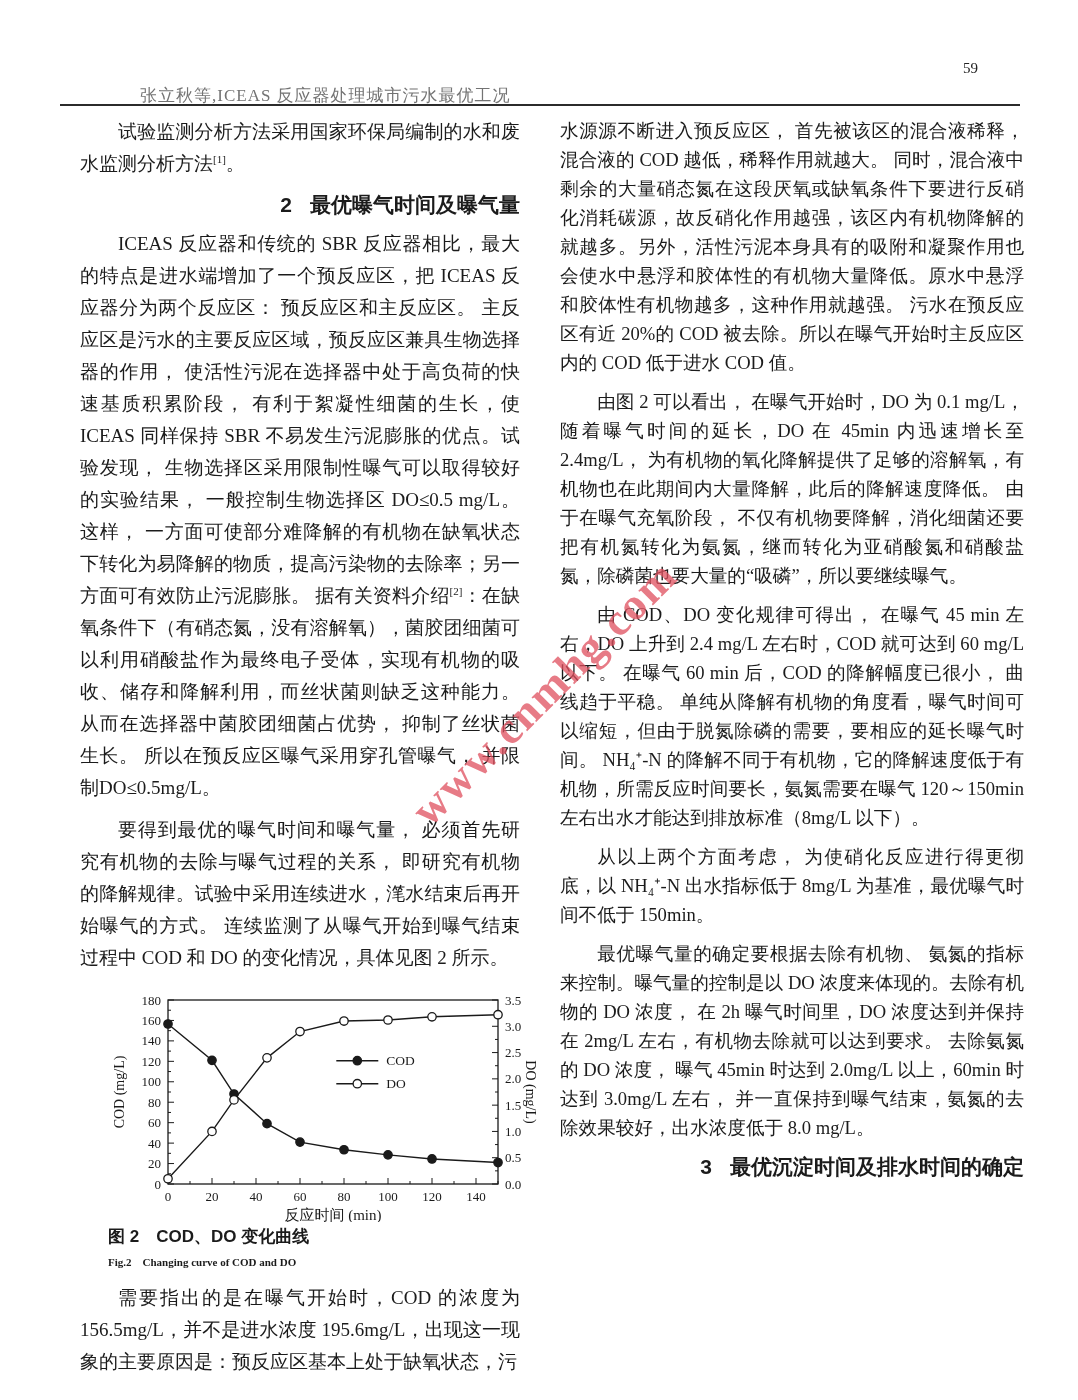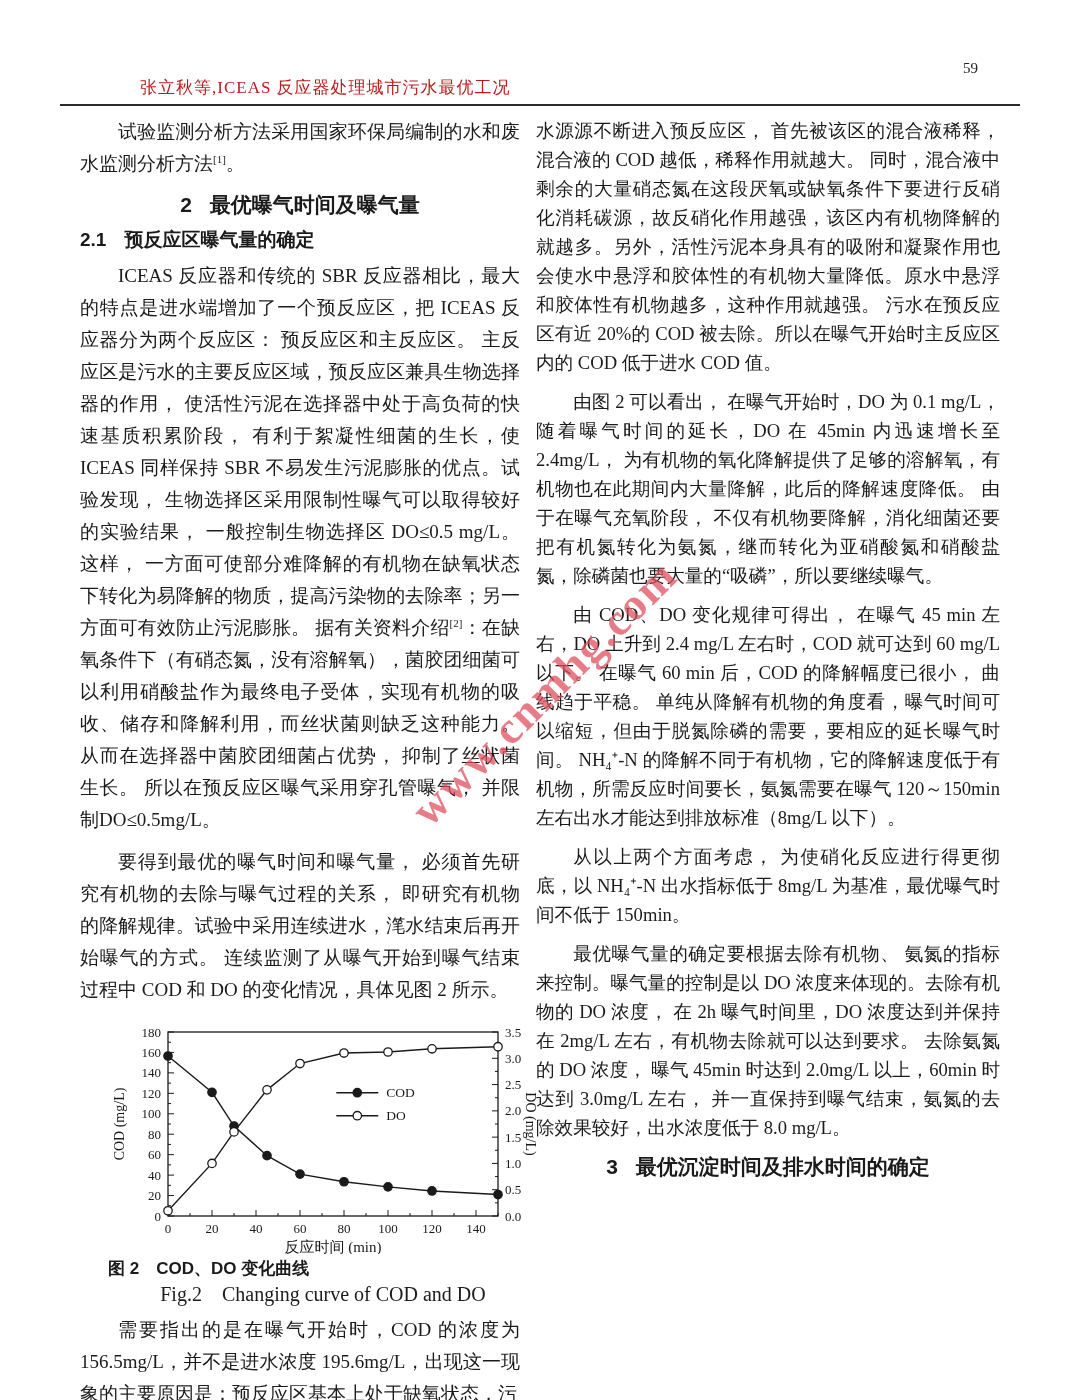--- a/index.html
+++ b/index.html
@@ -7,59 +7,59 @@
     position:relative;
     width:1078px;height:1400px;
     margin:0 auto;
     background:#ffffff;
     overflow:hidden;
     font-family:"Liberation Serif", serif;
     color:#1b1b1b;
   }
   
   .running-title{
-    position:absolute;left:140px;top:76px;
-    font-size:17px;letter-spacing:1px;color:#b91c1c;
+    position:absolute;left:140px;top:84px;
+    font-size:17px;letter-spacing:1px;color:#737373;
   }
   .page-number{
     position:absolute;right:100px;top:60px;
     font-size:15px;color:#222;
   }
   .header-rule{
     position:absolute;left:60px;right:58px;top:104px;
     height:2px;background:#2b2b2b;
   }
   
   .col{position:absolute;top:116px;text-align:justify;}
   .col-left{left:80px;width:440px;font-size:19px;line-height:32px;}
-  .col-right{left:536px;width:464px;font-size:18.6px;line-height:29px;}
+  .col-right{left:560px;width:464px;font-size:18.6px;line-height:29px;}
   p{margin:0;}
   p.indent{text-indent:2em;}
   p + p{margin-top:10px;}
   sup.ref{font-size:11px;line-height:0;}
   .h-sec{
     font-family:"Liberation Sans", sans-serif;
     font-weight:bold;font-size:21px;line-height:26px;
-    margin:12px 0 10px 0;text-align:center;
+    margin:12px 0 10px 0;text-align:right;
   }
   .h-sub{
     font-family:"Liberation Sans", sans-serif;
     font-weight:bold;font-size:19px;line-height:24px;
     margin:10px 0 8px 0;text-align:left;
   }
   .h-sec .h-num, .h-sub .h-num{margin-right:18px;}
   
   .figure{margin:12px 0 8px 28px;width:430px;}
   .figure svg{display:block;}
   .cap-zh{
     font-family:"Liberation Sans", sans-serif;font-weight:bold;
     font-size:17px;line-height:26px;margin-top:2px;
   }
   .cap-en{
-    font-size:20px;text-align:center;line-height:24px;
+    font-size:11px;text-align:left;line-height:24px;font-weight:bold;
   }
   
   .watermark{
     position:absolute;left:368px;top:668px;width:350px;
     text-align:center;
     transform:rotate(-45deg);
     font-size:45px;font-weight:bold;letter-spacing:2px;
     opacity:0.75;pointer-events:none;
   }
 </style>
@@ -70,21 +70,20 @@
 
   <div class="running-title">张立秋等,ICEAS 反应器处理城市污水最优工况</div>
   <div class="page-number">59</div>
   <div class="header-rule"></div>
 
   <div class="col col-left">
     <p class="indent"><span>试验监测分析方法采用国家环保局编制的水和废水监测分析方法</span><sup class="ref">[1]</sup><span>。</span></p>
 
     <div class="h-sec"><span class="h-num">2</span><span>最优曝气时间及曝气量</span></div>
 
-    <div class="h-sub"><span class="h-num">2.1</span><span>预反应区曝气量的确定</span></div>
 
     <p class="indent"><span>ICEAS 反应器和传统的 SBR 反应器相比，最大的特点是进水端增加了一个预反应区，把 ICEAS 反应器分为两个反应区： 预反应区和主反应区。 主反应区是污水的主要反应区域，预反应区兼具生物选择器的作用， 使活性污泥在选择器中处于高负荷的快速基质积累阶段， 有利于絮凝性细菌的生长，使 ICEAS 同样保持 SBR 不易发生污泥膨胀的优点。试验发现， 生物选择区采用限制性曝气可以取得较好的实验结果， 一般控制生物选择区 DO≤0.5 mg/L。 这样， 一方面可使部分难降解的有机物在缺氧状态下转化为易降解的物质，提高污染物的去除率；另一方面可有效防止污泥膨胀。 据有关资料介绍</span><sup class="ref">[2]</sup><span>：在缺氧条件下（有硝态氮，没有溶解氧），菌胶团细菌可以利用硝酸盐作为最终电子受体，实现有机物的吸收、储存和降解利用，而丝状菌则缺乏这种能力。 从而在选择器中菌胶团细菌占优势， 抑制了丝状菌生长。 所以在预反应区曝气采用穿孔管曝气， 并限制DO≤0.5mg/L。</span></p>
 
 
 
     <p class="indent">要得到最优的曝气时间和曝气量， 必须首先研究有机物的去除与曝气过程的关系， 即研究有机物的降解规律。试验中采用连续进水，滗水结束后再开始曝气的方式。 连续监测了从曝气开始到曝气结束过程中 COD 和 DO 的变化情况，具体见图 2 所示。</p>
 
     <div class="figure">
       <svg id="chart-svg" width="430" height="236" viewBox="0 0 430 236">
           <rect x="60" y="14" width="330" height="184" fill="none" stroke="#1a1a1a" stroke-width="1.3"></rect>

